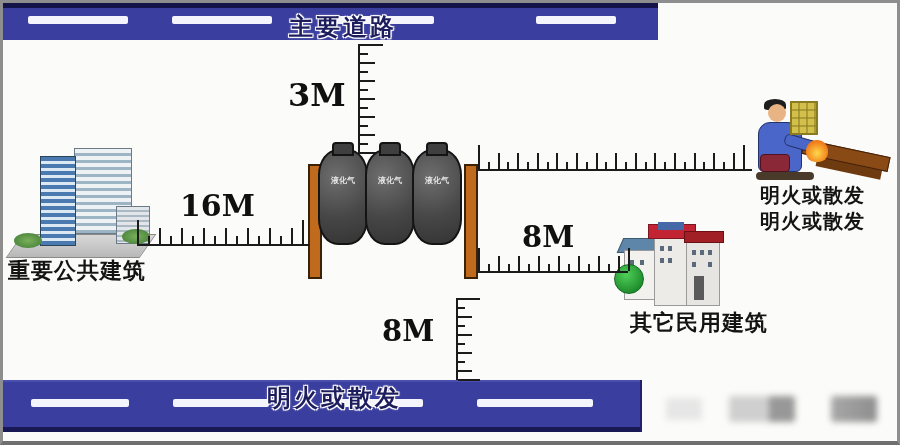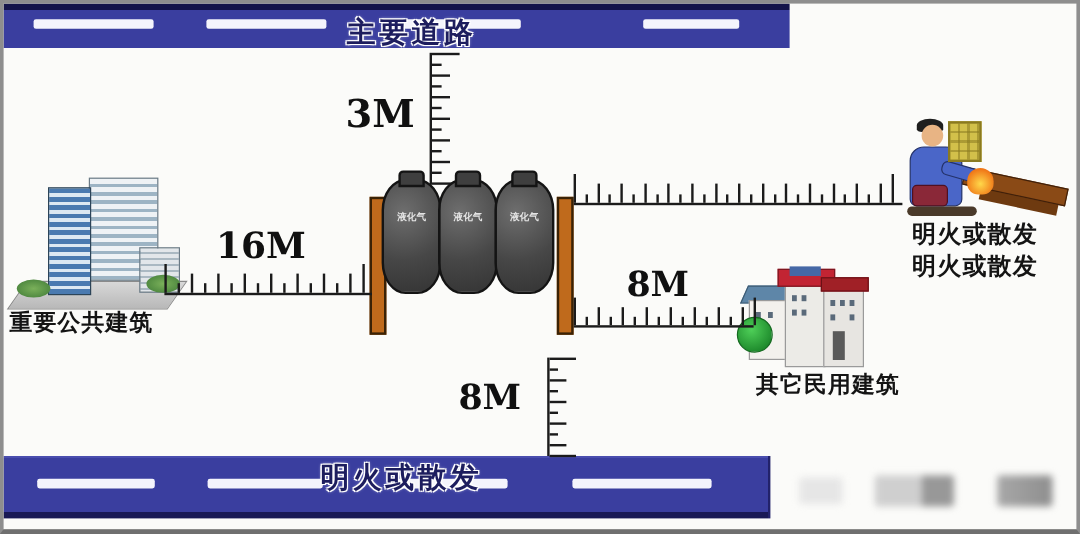--- a/index.html
+++ b/index.html
@@ -44,21 +44,21 @@
   .pub{position:absolute;left:12px;top:146px;width:140px;height:112px;z-index:2;}
   .pub .plaza{position:absolute;left:2px;bottom:0;width:132px;height:22px;background:linear-gradient(#d8d8d8,#b8b8b8);
               transform:skewX(-35deg);border:1px solid #8a8a8a;}
   .pub .t1{position:absolute;left:28px;top:10px;width:34px;height:88px;border:1px solid #2c4458;
            background:repeating-linear-gradient(180deg,#4a7ab0 0 4px,#dce8f2 4px 7px);}
   .pub .t2{position:absolute;left:62px;top:2px;width:56px;height:84px;border:1px solid #6a7a86;
            background:repeating-linear-gradient(180deg,#eef2f5 0 4px,#9db4c4 4px 7px);}
   .pub .t3{position:absolute;left:104px;top:60px;width:32px;height:36px;border:1px solid #6a7a86;
            background:repeating-linear-gradient(180deg,#e2e6ea 0 3px,#aab8c2 3px 5px);}
   .pub .bush{position:absolute;width:28px;height:15px;border-radius:50%;background:radial-gradient(#7ab05a,#3f7a36);}
-  .cn-label{position:absolute;z-index:4;font-weight:bold;color:#141414;font-size:19px;letter-spacing:1px;}
+  .cn-label{position:absolute;z-index:4;font-weight:bold;color:#141414;font-size:22px;letter-spacing:1px;}
 
   
   .civ{position:absolute;left:620px;top:222px;width:102px;height:84px;z-index:2;}
   .civ .b1{position:absolute;left:4px;top:28px;width:34px;height:48px;background:#f3f1ed;border:1px solid #9a9a9a;}
   .civ .r1{position:absolute;left:0px;top:16px;width:42px;height:13px;background:#5e86a8;transform:skewX(-24deg);border:1px solid #3c5a72;}
   .civ .b2{position:absolute;left:34px;top:14px;width:32px;height:68px;background:#ecebe7;border:1px solid #9a9a9a;}
   .civ .r2{position:absolute;left:28px;top:2px;width:46px;height:13px;background:#c22433;border:1px solid #7c1620;}
   .civ .rp{position:absolute;left:38px;top:0px;width:26px;height:8px;background:#4568a6;}
   .civ .b3{position:absolute;left:66px;top:18px;width:32px;height:64px;background:#e7e5e1;border:1px solid #9a9a9a;}
   .civ .r3{position:absolute;left:64px;top:9px;width:38px;height:10px;background:#a02026;border:1px solid #6c1016;}

